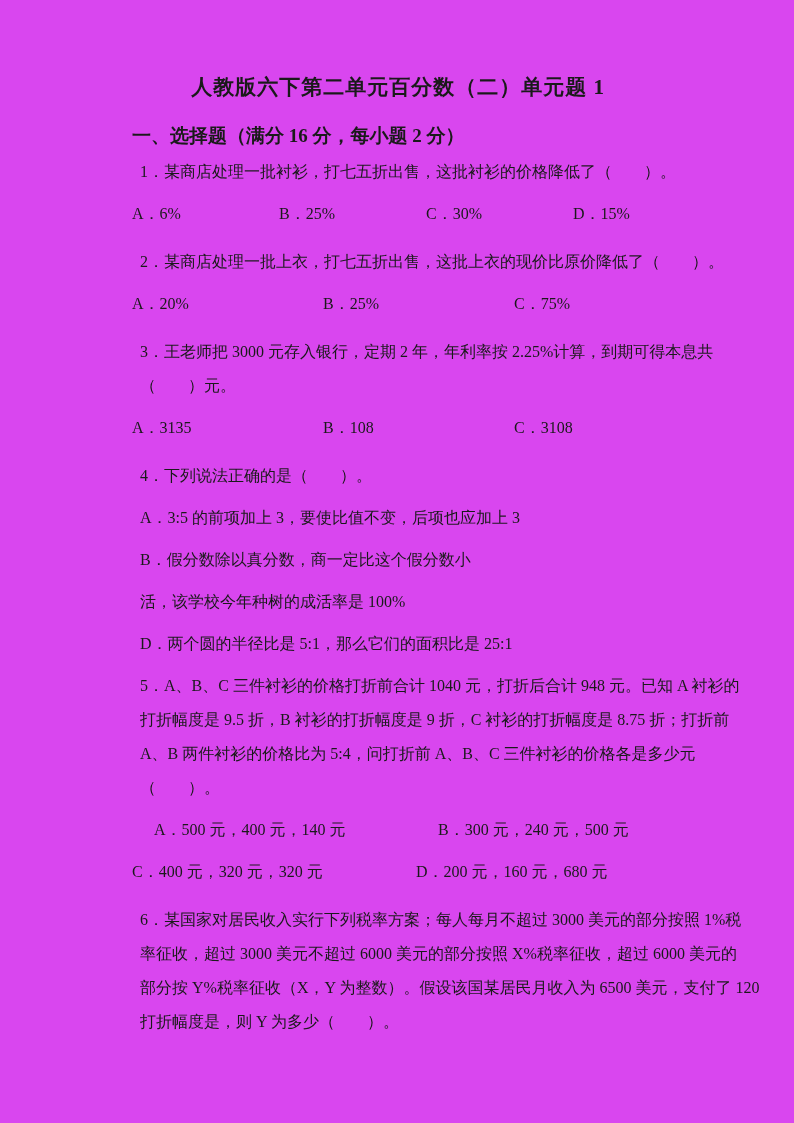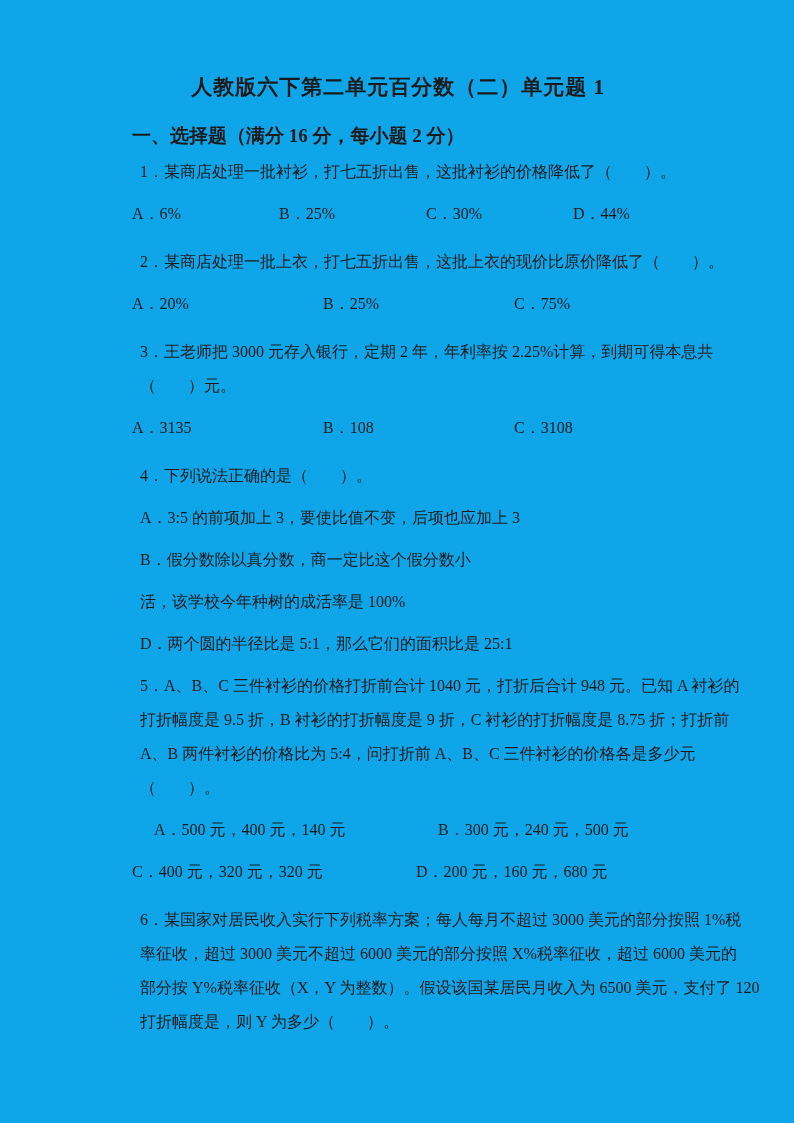--- a/index.html
+++ b/index.html
@@ -12,21 +12,21 @@
     height: 1123px;
     overflow: hidden;
     font-family: "Liberation Serif", "DejaVu Serif", serif;
     color: #1a1a1a;
   }
   .page {
     box-sizing: border-box;
     width: 794px;
     height: 1123px;
     padding: 72px 130px 0 132px;
-    background: #0ea5e9;
+    background: #d946ef;
   }
   .doc-title {
     margin: 0 0 22px 0;
     font-size: 21px;
     font-weight: bold;
     line-height: 30px;
     text-align: center;
     letter-spacing: 1px;
   }
   .section-heading {
@@ -66,21 +66,21 @@
   <h2 class="section-heading">一、选择题（满分 16 分，每小题 2 分）</h2>
 
   <div>
     <div class="para">
       <div class="line">1．某商店处理一批衬衫，打七五折出售，这批衬衫的价格降低了（　　）。</div>
     </div>
     <div class="opts opts-4">
       <span class="opt">A．6%</span>
       <span class="opt">B．25%</span>
       <span class="opt">C．30%</span>
-      <span class="opt">D．44%</span>
+      <span class="opt">D．15%</span>
     </div>
   </div>
 
   <div>
     <div class="para">
       <div class="line">2．某商店处理一批上衣，打七五折出售，这批上衣的现价比原价降低了（　　）。</div>
     </div>
     <div class="opts opts-3">
       <span class="opt">A．20%</span>
       <span class="opt">B．25%</span>

